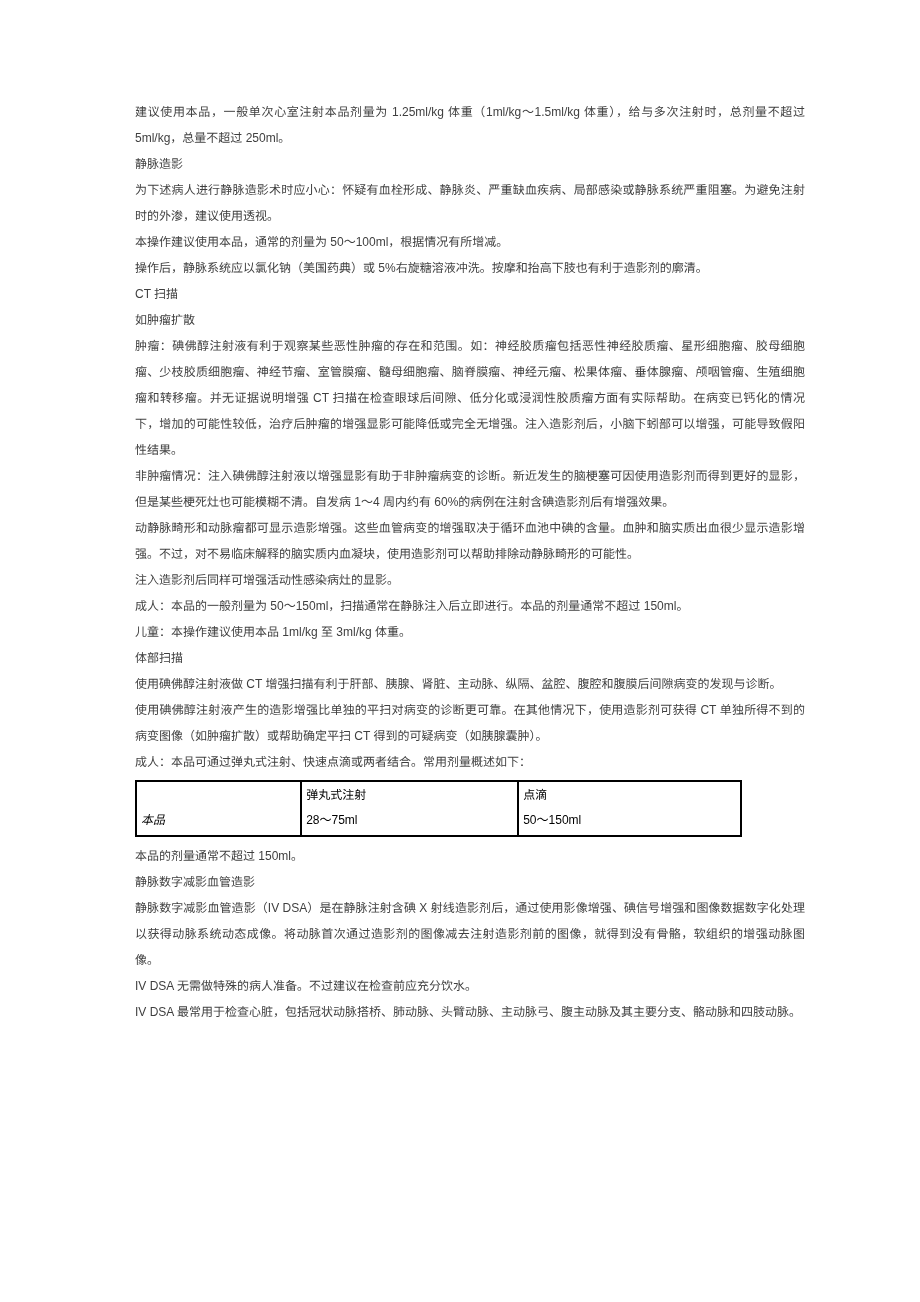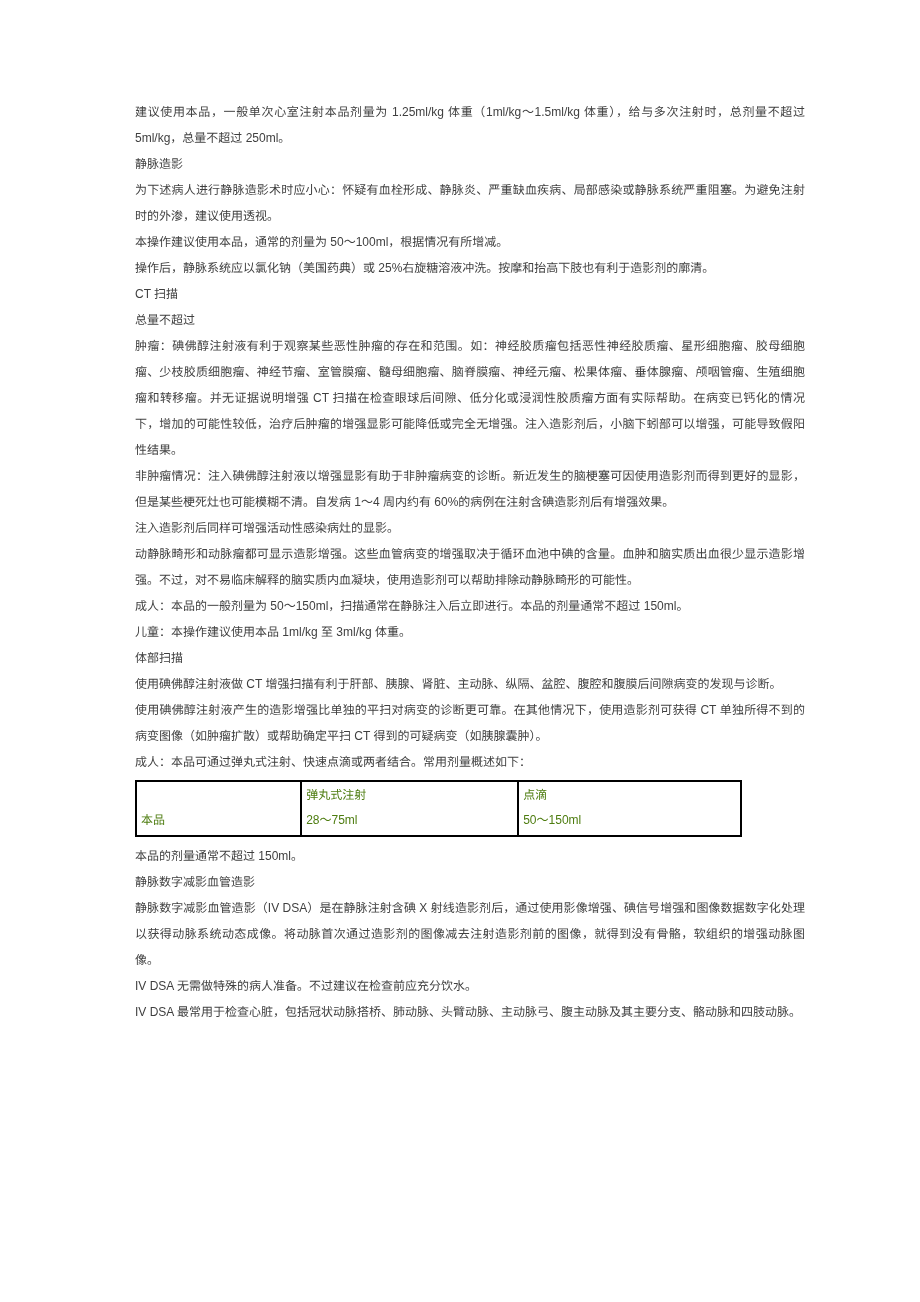--- a/index.html
+++ b/index.html
@@ -30,43 +30,43 @@
   table.dose-table{
     border-collapse:collapse;
     margin:5px 0 6px 0;
     width:607px;
     table-layout:fixed;
   }
   table.dose-table td{
     border:2px solid #000000;
     vertical-align:top;
     padding:1px 4px 2px 4px;
-    color:#4d7c0f;
+    color:#000000;
   }
-  td.c0{width:27%;}
+  td.c0{width:27%;font-style:italic;}
   td.c1{width:36%;}
   td.c2{width:37%;}
   .cell-top{height:25px;line-height:25px;}
   .cell-bottom{height:25px;line-height:25px;}
 </style>
 </head>
 <body>
 
 <div class="doc">
   <p>建议使用本品，一般单次心室注射本品剂量为 1.25ml/kg 体重（1ml/kg～1.5ml/kg 体重），给与多次注射时，总剂量不超过 5ml/kg，总量不超过 250ml。</p>
   <p class="h">静脉造影</p>
   <p>为下述病人进行静脉造影术时应小心：怀疑有血栓形成、静脉炎、严重缺血疾病、局部感染或静脉系统严重阻塞。为避免注射时的外渗，建议使用透视。</p>
   <p>本操作建议使用本品，通常的剂量为 50～100ml，根据情况有所增减。</p>
-  <p>操作后，静脉系统应以氯化钠（美国药典）或 25%右旋糖溶液冲洗。按摩和抬高下肢也有利于造影剂的廓清。</p>
+  <p>操作后，静脉系统应以氯化钠（美国药典）或 5%右旋糖溶液冲洗。按摩和抬高下肢也有利于造影剂的廓清。</p>
   <p class="h">CT 扫描</p>
-  <p class="h">总量不超过</p>
+  <p class="h">如肿瘤扩散</p>
   <p>肿瘤：碘佛醇注射液有利于观察某些恶性肿瘤的存在和范围。如：神经胶质瘤包括恶性神经胶质瘤、星形细胞瘤、胶母细胞瘤、少枝胶质细胞瘤、神经节瘤、室管膜瘤、髓母细胞瘤、脑脊膜瘤、神经元瘤、松果体瘤、垂体腺瘤、颅咽管瘤、生殖细胞瘤和转移瘤。并无证据说明增强 CT 扫描在检查眼球后间隙、低分化或浸润性胶质瘤方面有实际帮助。在病变已钙化的情况下，增加的可能性较低，治疗后肿瘤的增强显影可能降低或完全无增强。注入造影剂后，小脑下蚓部可以增强，可能导致假阳性结果。</p>
   <p>非肿瘤情况：注入碘佛醇注射液以增强显影有助于非肿瘤病变的诊断。新近发生的脑梗塞可因使用造影剂而得到更好的显影，但是某些梗死灶也可能模糊不清。自发病 1～4 周内约有 60%的病例在注射含碘造影剂后有增强效果。</p>
+  <p>动静脉畸形和动脉瘤都可显示造影增强。这些血管病变的增强取决于循环血池中碘的含量。血肿和脑实质出血很少显示造影增强。不过，对不易临床解释的脑实质内血凝块，使用造影剂可以帮助排除动静脉畸形的可能性。</p>
   <p>注入造影剂后同样可增强活动性感染病灶的显影。</p>
-  <p>动静脉畸形和动脉瘤都可显示造影增强。这些血管病变的增强取决于循环血池中碘的含量。血肿和脑实质出血很少显示造影增强。不过，对不易临床解释的脑实质内血凝块，使用造影剂可以帮助排除动静脉畸形的可能性。</p>
   <p>成人：本品的一般剂量为 50～150ml，扫描通常在静脉注入后立即进行。本品的剂量通常不超过 150ml。</p>
   <p>儿童：本操作建议使用本品 1ml/kg 至 3ml/kg 体重。</p>
   <p class="h">体部扫描</p>
   <p>使用碘佛醇注射液做 CT 增强扫描有利于肝部、胰腺、肾脏、主动脉、纵隔、盆腔、腹腔和腹膜后间隙病变的发现与诊断。</p>
   <p>使用碘佛醇注射液产生的造影增强比单独的平扫对病变的诊断更可靠。在其他情况下，使用造影剂可获得 CT 单独所得不到的病变图像（如肿瘤扩散）或帮助确定平扫 CT 得到的可疑病变（如胰腺囊肿）。</p>
   <p>成人：本品可通过弹丸式注射、快速点滴或两者结合。常用剂量概述如下：</p>
 
   <table class="dose-table">
     <tbody>
         <tr>

